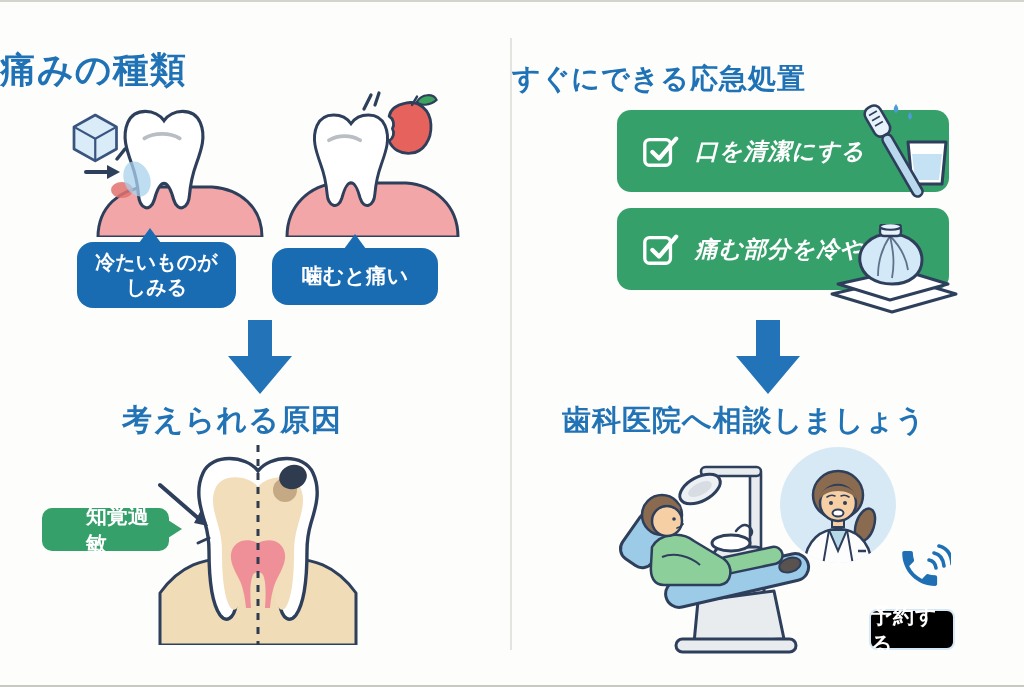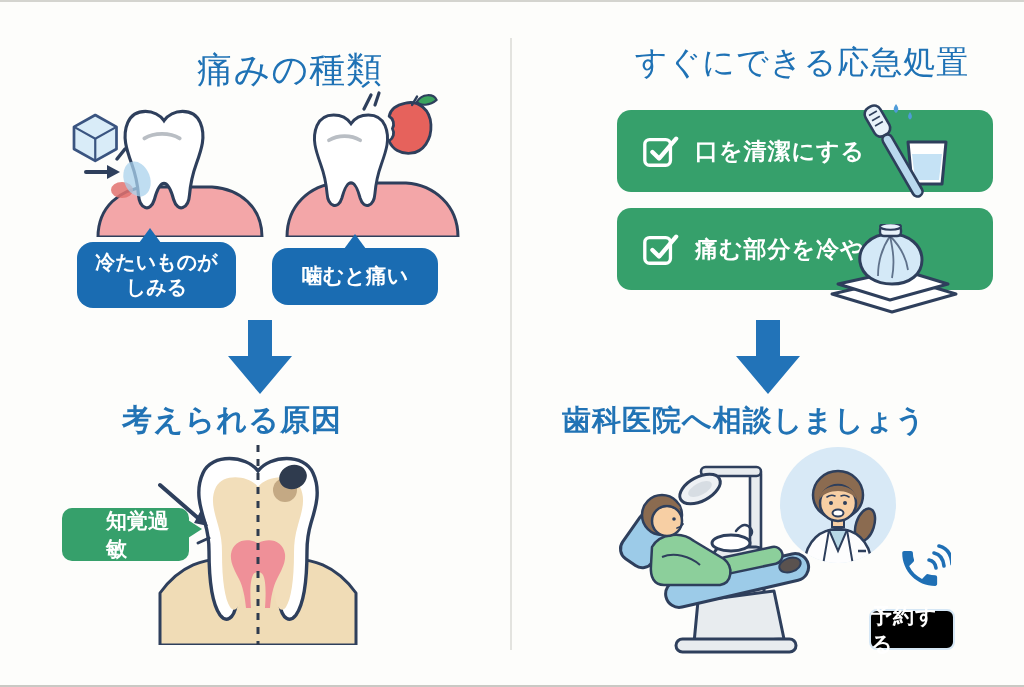--- a/index.html
+++ b/index.html
@@ -8,25 +8,25 @@
     position:relative; width:1024px; height:687px; overflow:hidden;
     background:#fdfdfb;
     border-top:2px solid #d4d4cf; border-bottom:2px solid #c9c9c4;
   }
   .divider{
     position:absolute; left:510px; top:36px; width:2px; height:612px;
     background:#e3e3df;
   }
   
   .panel-title{
-    position:absolute; width:512px; text-align:center;
-    color:#1f72b5; font-weight:normal; letter-spacing:1px;margin-left:34px;
+    position:absolute; width:512px; 
+    color:#1f72b5; font-weight:bold; letter-spacing:1px;
   }
   .title-left  { left:0;   top:44px; font-size:36px; }
-  .title-right { left:512px; top:39px; font-size:32px; }
+  .title-right { left:512px; top:58px; font-size:28px; }
   .section-title{
     position:absolute; width:464px; text-align:center;
     color:#2173b5; font-weight:bold; letter-spacing:1px;
   }
   .causes-title  { left:0;   top:398px; font-size:30px; }
   .consult-title { left:512px; top:399px; font-size:29px; }
 
   
   .bubble{
     position:absolute; background:#1a6cb2; border-radius:16px;
@@ -44,38 +44,38 @@
   .bubble-bite{ left:272px; top:246px; width:166px; height:57px; font-size:21px; }
   .bubble-bite::before{ left:72px; }
 
   
   .cause-label{
     position:absolute; background:#36a06b; border-radius:10px;
     color:#fff; font-weight:bold; font-size:21px;
     display:flex; align-items:center; justify-content:center;
     z-index:3;
   }
-  .label-sensitivity{ left:62px; top:506px; width:127px; height:53px;padding-left:44px; }
+  .label-sensitivity{ left:42px; top:506px; width:127px; height:43px;padding-left:44px; }
   .label-sensitivity::after{
     content:""; position:absolute; right:-13px; top:12px;
     border-top:9px solid transparent; border-bottom:9px solid transparent;
     border-left:14px solid #36a06b;
   }
   .label-cavity{ left:331px; top:506px; width:121px; height:43px; }
   .label-cavity::before{
     content:""; position:absolute; left:-13px; top:12px;
     border-top:9px solid transparent; border-bottom:9px solid transparent;
     border-right:14px solid #36a06b;
   }
 
   
   .check-bar{
-    position:absolute; left:617px; width:376px; height:82px;
+    position:absolute; left:617px; width:332px; height:82px;
     background:#36a06b; border-radius:14px;
-    display:flex; align-items:center; padding-left:24px;
+    display:flex; align-items:center; padding-left:24px;font-style:italic;
   }
   .check-bar .bar-label{
     color:#ffffff; font-weight:bold; font-size:23px; margin-left:16px;
     letter-spacing:1px;
   }
   .bar-1{ top:108px; }
   .bar-2{ top:206px; }
 
   
   .down-arrow{ position:absolute; width:64px; height:74px; }

